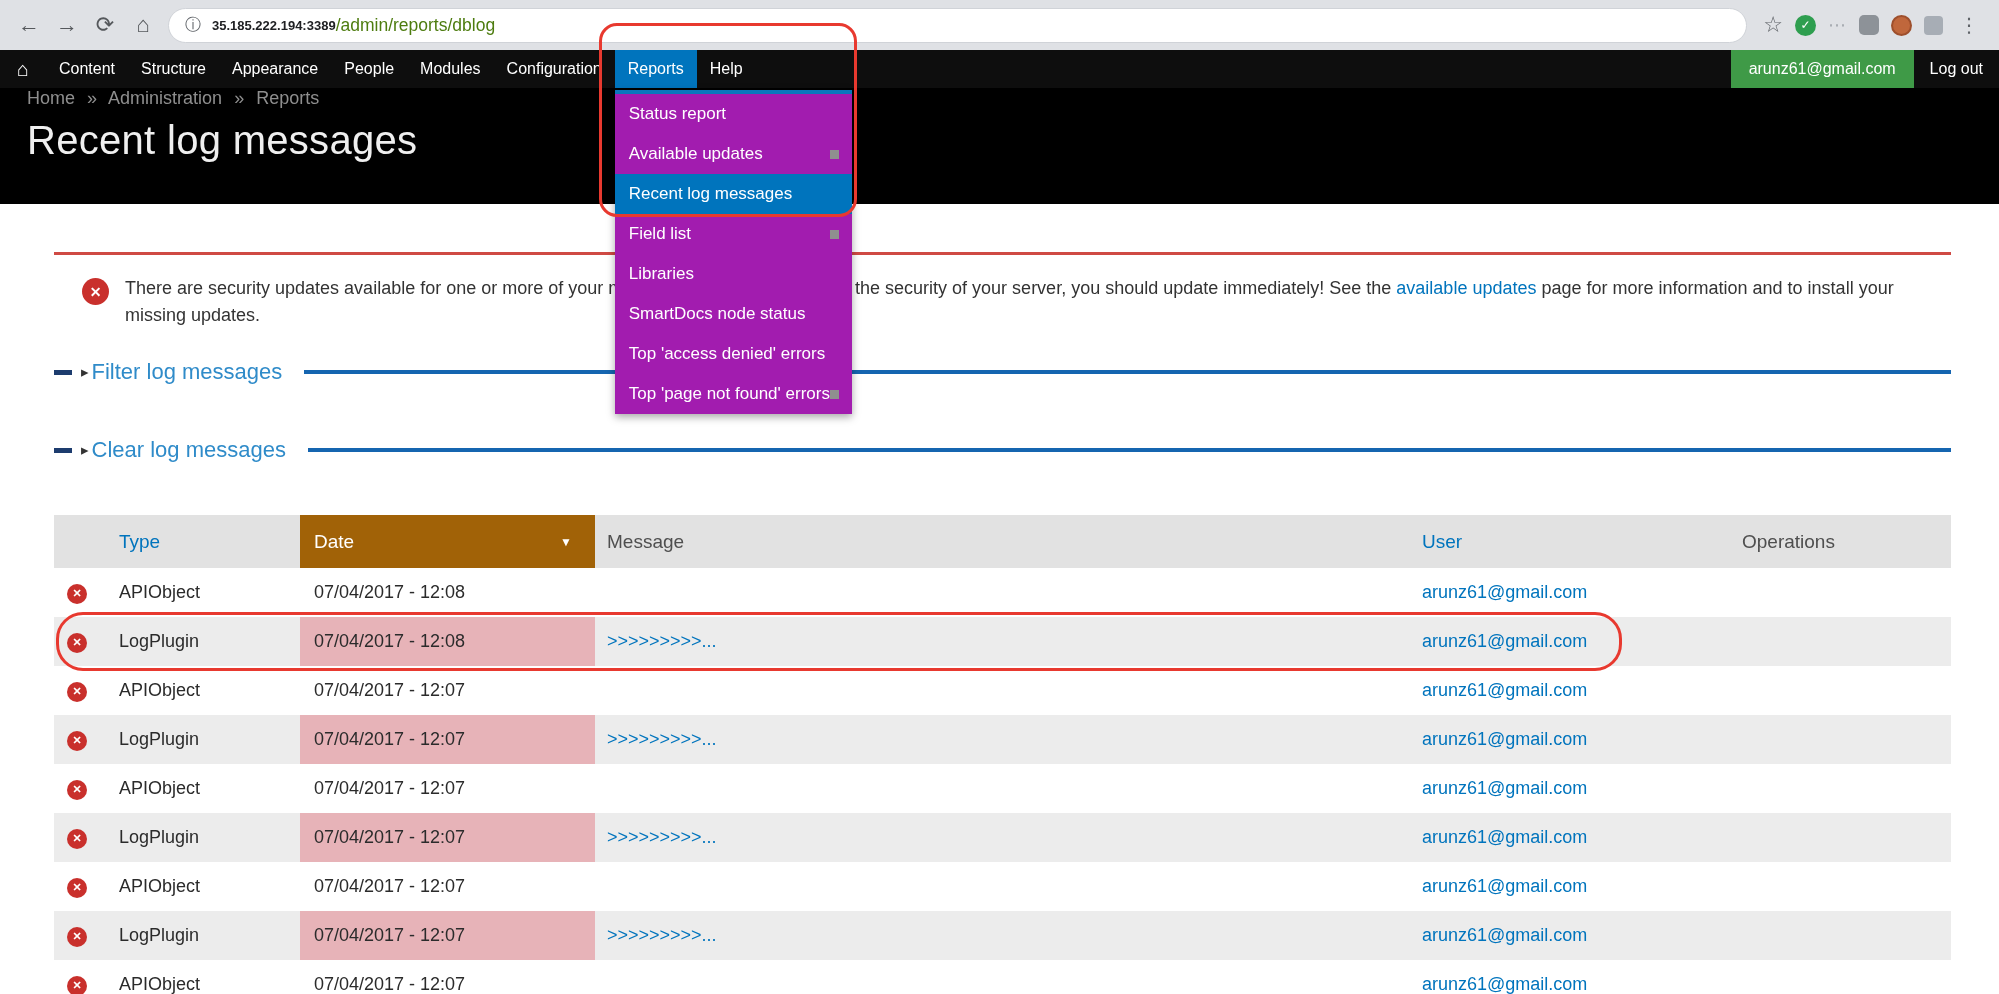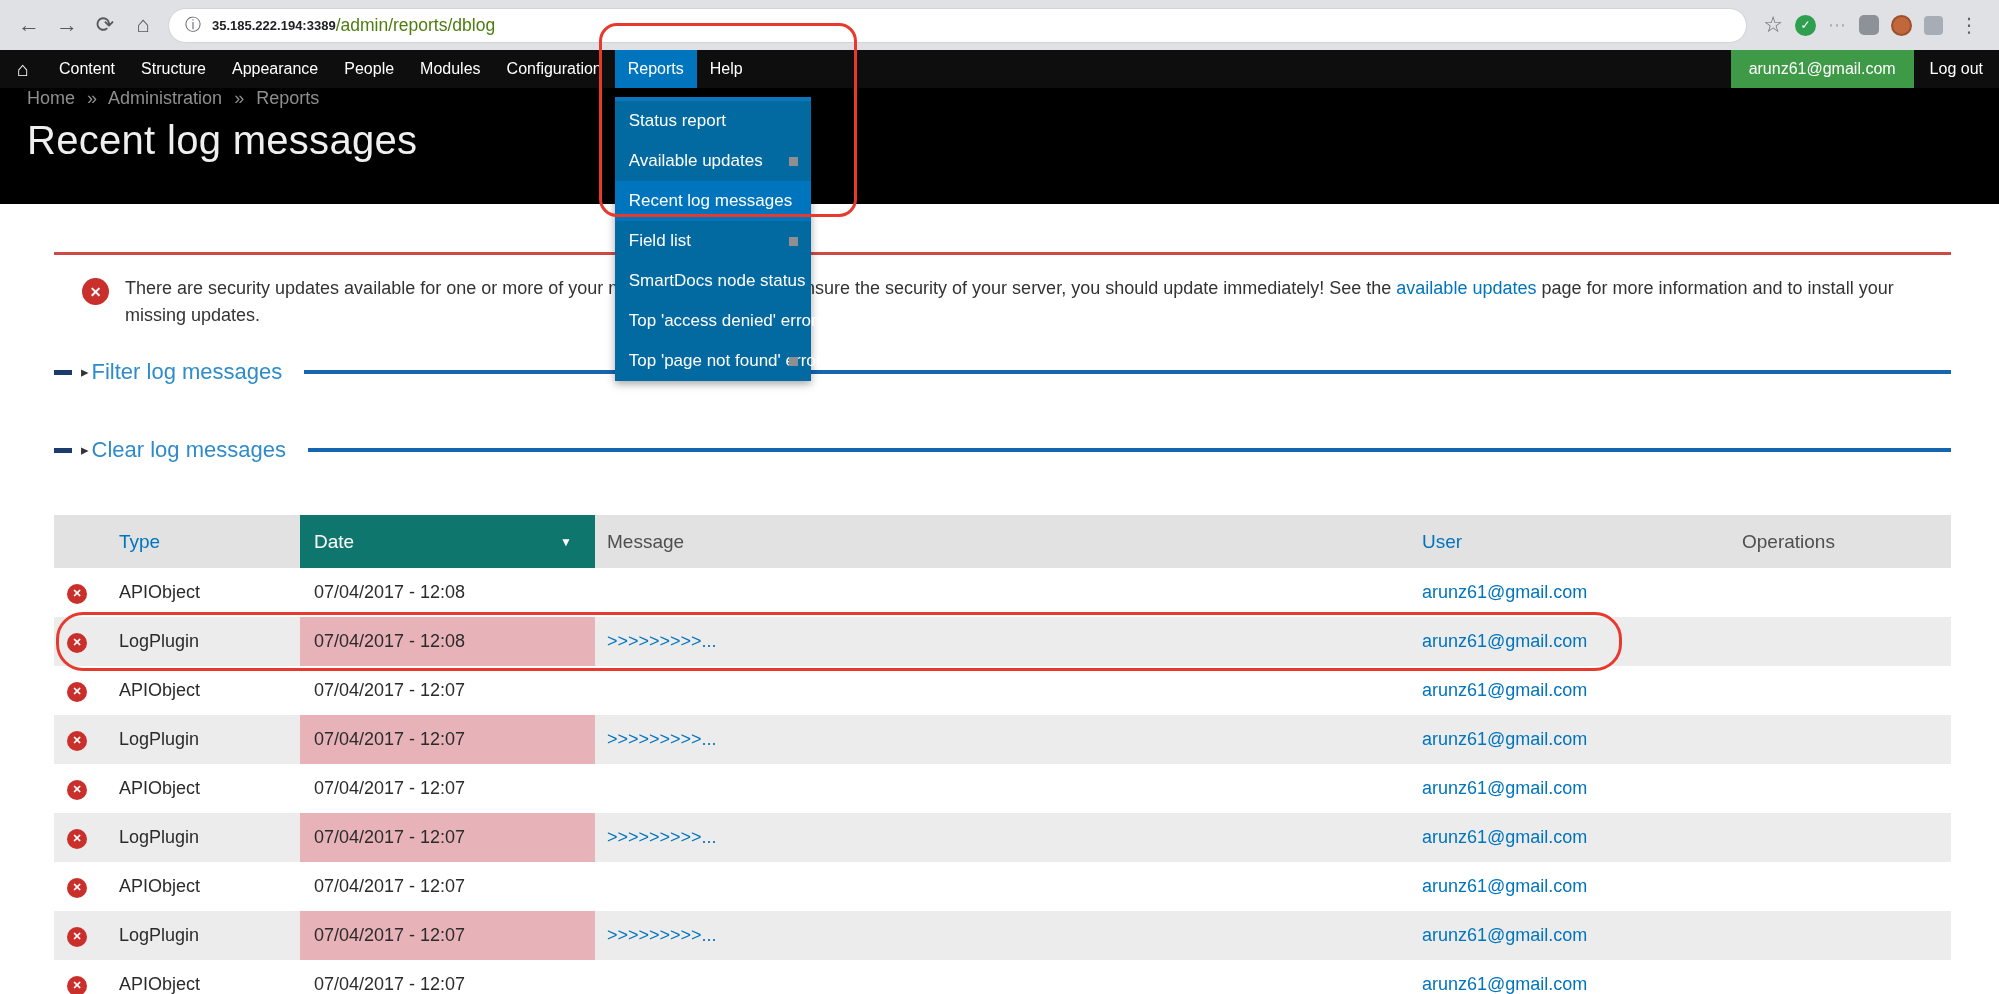--- a/index.html
+++ b/index.html
@@ -31,21 +31,21 @@
   .toolbar{position:relative;height:38px;background:#0e0e0e;display:flex;align-items:stretch;
     color:#fff;font-size:16px;z-index:40}
   .tb-home{width:46px;display:flex;align-items:center;justify-content:center;font-size:20px;cursor:pointer}
   .tb-item{display:flex;align-items:center;padding:0 13px;cursor:pointer;white-space:nowrap}
   .tb-item.active{background:#0074bd;position:relative}
   .tb-spacer{flex:1}
   .tb-account{background:#3f9a47;display:flex;align-items:center;padding:0 18px;cursor:pointer}
   .tb-logout{display:flex;align-items:center;padding:0 16px;cursor:pointer}
 
   
-  .dropdown{position:absolute;top:47px;left:0;width:196px;background:#0369a1;
+  .dropdown{position:absolute;top:40px;left:0;width:237px;background:#a21caf;
     border-top:4px solid #0a76bc;z-index:45;box-shadow:0 3px 8px rgba(0,0,0,.35)}
   .dd-item{position:relative;padding:6px 32px 6px 14px;font-size:17px;line-height:28px;
     color:#fff;cursor:pointer}
   .dd-item.active{background:#0074bd}
   .dd-badge{position:absolute;right:13px;top:16px;width:9px;height:9px;background:#8f8f8f}
 
   
   .annot-reports{position:absolute;left:-16px;top:-27px;width:258px;height:194px;
     border:3px solid #e8392f;border-radius:18px;z-index:60;pointer-events:none}
   .annot-row{position:absolute;left:2px;top:97px;width:1566px;height:59px;
@@ -73,21 +73,21 @@
   .fs-arrow{color:#333;font-size:15px;margin-right:3px}
   .fs-label{color:#2f8bc9;font-size:22px;cursor:pointer;white-space:nowrap}
   .fs-rule{flex:1;height:4px;background:#1565b0;margin-left:22px}
 
   
   .table-wrap{position:relative;margin:50px 48px 0 54px}
   table{width:100%;border-collapse:collapse;table-layout:fixed}
   thead th{height:53px;background:#e2e2e2;font-weight:400;font-size:19px;text-align:left;
     vertical-align:middle}
   th.h-type{color:#0074bd;padding-left:23px;cursor:pointer}
-  th.h-date{background:#0f766e;color:#fff;padding-left:14px;position:relative;cursor:pointer}
+  th.h-date{background:#a16207;color:#fff;padding-left:14px;position:relative;cursor:pointer}
   .sort-arrow{position:absolute;right:23px;top:50%;transform:translateY(-50%);font-size:12px}
   th.h-msg{color:#4f4f4f;padding-left:12px}
   th.h-user{color:#0074bd;padding-left:22px;cursor:pointer}
   th.h-ops{color:#4f4f4f;padding-left:27px}
   tbody td{height:49px;font-size:18px;color:#2b2b2b;vertical-align:middle}
   tr.shade{background:#ececec}
   tr.errrow td.c-date{background:#e7b3b8}
   .c-ico{padding-left:13px}
   .xicon{display:inline-flex;width:20px;height:20px;border-radius:50%;background:#c9302c;
     color:#fff;font-size:11px;font-weight:bold;align-items:center;justify-content:center}
@@ -129,20 +129,21 @@
   <div class="tb-item">People</div>
   <div class="tb-item">Modules</div>
   <div class="tb-item">Configuration</div>
   <div class="tb-item active">
     <span>Reports</span>
     <div class="dropdown">
         <div class="dd-item"><span>Status report</span></div>
         <div class="dd-item"><span>Available updates</span><span class="dd-badge"></span></div>
         <div class="dd-item active"><span>Recent log messages</span></div>
         <div class="dd-item"><span>Field list</span><span class="dd-badge"></span></div>
+        <div class="dd-item"><span>Libraries</span></div>
         <div class="dd-item"><span>SmartDocs node status</span></div>
         <div class="dd-item"><span>Top 'access denied' errors</span></div>
         <div class="dd-item"><span>Top 'page not found' errors</span><span class="dd-badge"></span></div>
       </div>
     <div class="annot-reports"></div>
   </div>
   <div class="tb-item">Help</div>
   <div class="tb-spacer"></div>
   <div class="tb-account">arunz61@gmail.com</div>
   <div class="tb-logout">Log out</div>

